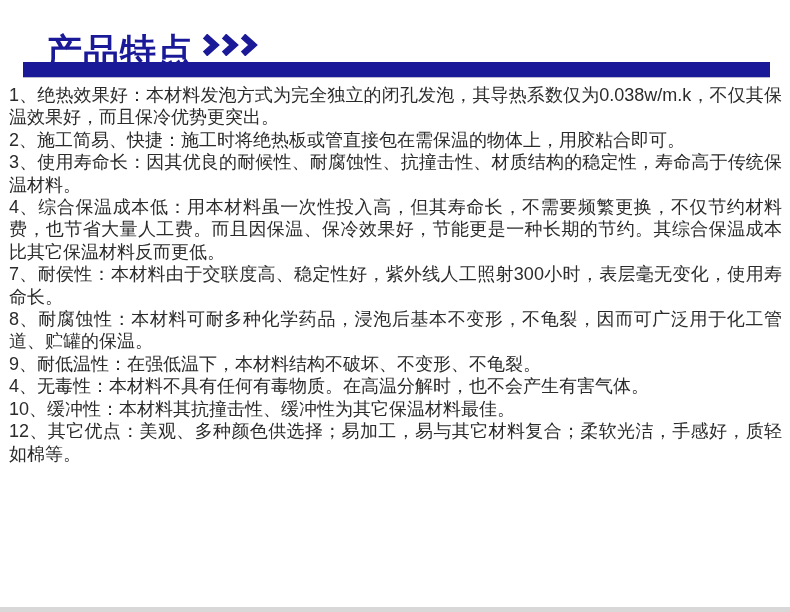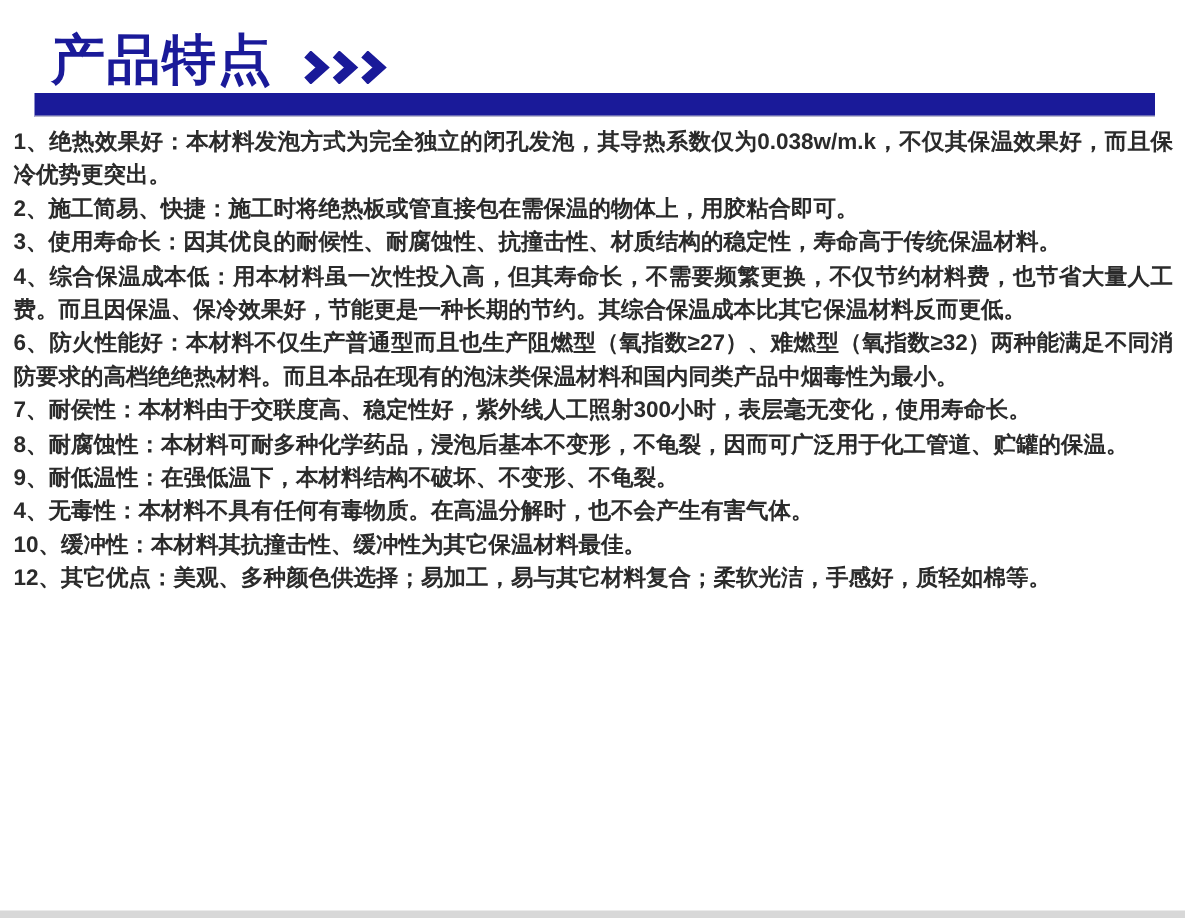--- a/index.html
+++ b/index.html
@@ -14,21 +14,21 @@
     position:relative;
     width:790px;
     height:612px;
     background:var(--bg);
     overflow:hidden;
   }
   .title{
     position:absolute;
     left:30px;
     top:16px;
-    margin:4px;
+    margin:16px;
     font-size:36px;
     line-height:40px;
     font-weight:700;
     color:var(--accent);
     letter-spacing:1px;
     text-align:center;
   }
   .chevrons{
     position:absolute;
     left:202px;
@@ -50,22 +50,22 @@
     height:15px;
     background:var(--accent);
     border-bottom:1px solid #b9b9cf;
   }
   .features{
     position:absolute;
     left:9px;
     top:84px;
     width:773px;
     color:var(--text);
-    font-weight:700;
-    font-size:15px;
+    font-weight:400;
+    font-size:18px;
     line-height:22.4px;
   }
   .feature{
     margin:0;
     padding:0;
     text-align:justify;
     word-break:break-all;
   }
   .bottom-strip{
     position:absolute;
@@ -89,21 +89,20 @@
     <polyline points="41,2 51,11 41,20"></polyline>
   </svg>
 
   <div class="divider-bar"></div>
 
   <div class="features">
     <p class="feature"><span>1、</span><span>绝热效果好：</span><span>本材料发泡方式为完全独立的闭孔发泡，其导热系数仅为0.038w/m.k，不仅其保温效果好，而且保冷优势更突出。</span></p>
     <p class="feature"><span>2、</span><span>施工简易、快捷：</span><span>施工时将绝热板或管直接包在需保温的物体上，用胶粘合即可。</span></p>
     <p class="feature"><span>3、</span><span>使用寿命长：</span><span>因其优良的耐候性、耐腐蚀性、抗撞击性、材质结构的稳定性，寿命高于传统保温材料。</span></p>
     <p class="feature"><span>4、</span><span>综合保温成本低：</span><span>用本材料虽一次性投入高，但其寿命长，不需要频繁更换，不仅节约材料费，也节省大量人工费。而且因保温、保冷效果好，节能更是一种长期的节约。其综合保温成本比其它保温材料反而更低。</span></p>
-    <p class="feature"><span>6、</span><span>防火性能好：</span><span>本材料不仅生产普通型而且也生产阻燃型（氧指数≥27）、难燃型（氧指数≥32）两种能满足不同消防要求的高档绝绝热材料。而且本品在现有的泡沫类保温材料和国内同类产品中烟毒性为最小。</span></p>
     <p class="feature"><span>7、</span><span>耐侯性：</span><span>本材料由于交联度高、稳定性好，紫外线人工照射300小时，表层毫无变化，使用寿命长。</span></p>
     <p class="feature"><span>8、</span><span>耐腐蚀性：</span><span>本材料可耐多种化学药品，浸泡后基本不变形，不龟裂，因而可广泛用于化工管道、贮罐的保温。</span></p>
     <p class="feature"><span>9、</span><span>耐低温性：</span><span>在强低温下，本材料结构不破坏、不变形、不龟裂。</span></p>
     <p class="feature"><span>4、</span><span>无毒性：</span><span>本材料不具有任何有毒物质。在高温分解时，也不会产生有害气体。</span></p>
     <p class="feature"><span>10、</span><span>缓冲性：</span><span>本材料其抗撞击性、缓冲性为其它保温材料最佳。</span></p>
     <p class="feature"><span>12、</span><span>其它优点：</span><span>美观、多种颜色供选择；易加工，易与其它材料复合；柔软光洁，手感好，质轻如棉等。</span></p>
   </div>
 
   <div class="bottom-strip"></div>
 

